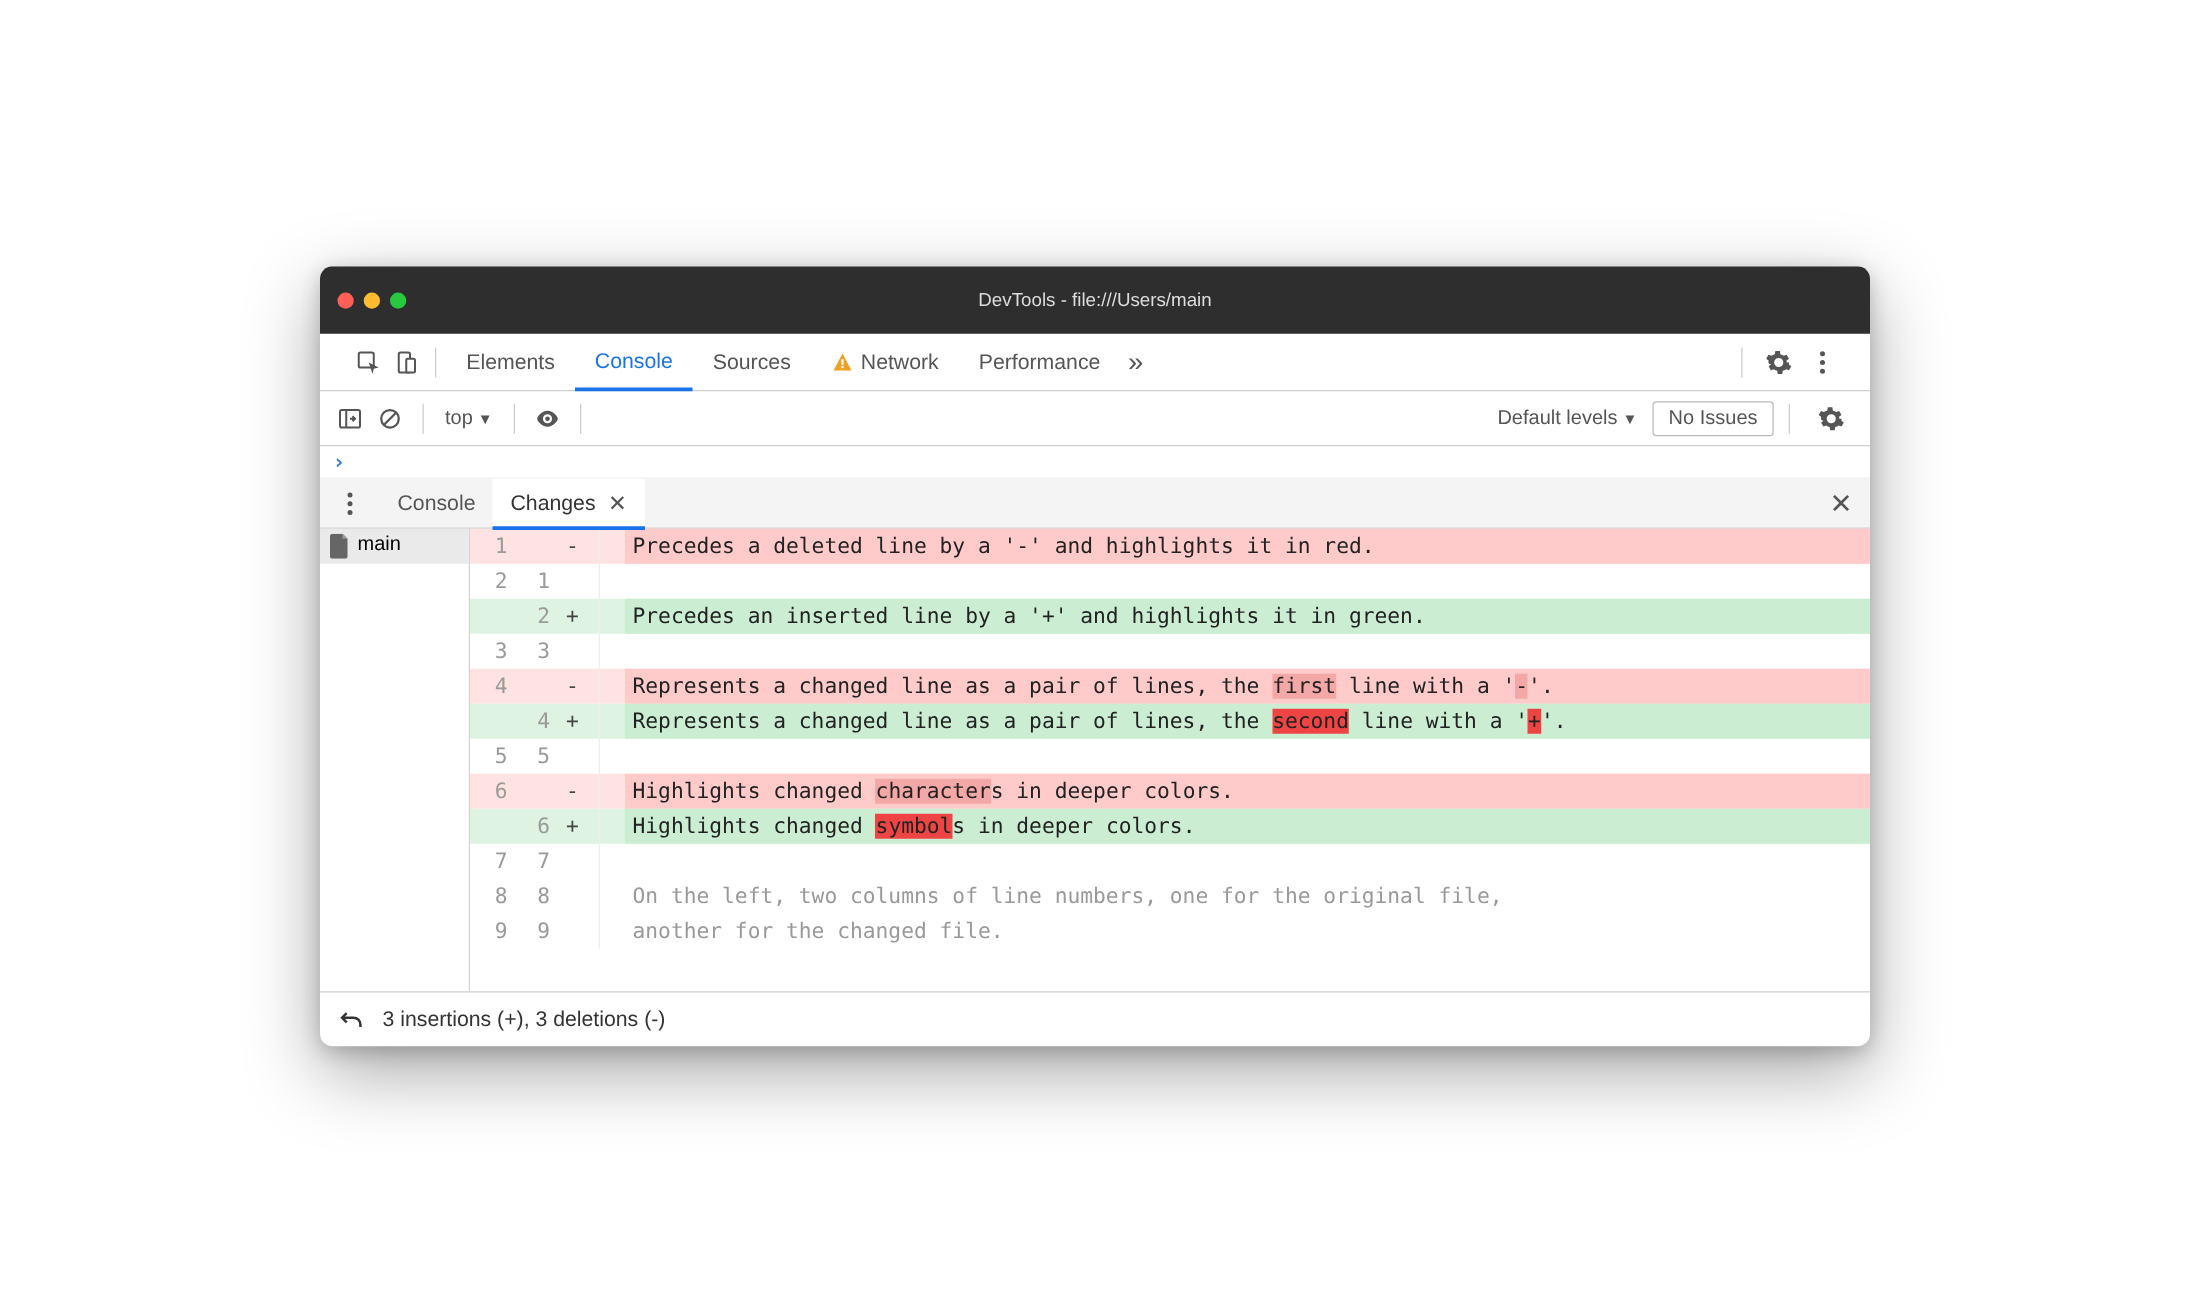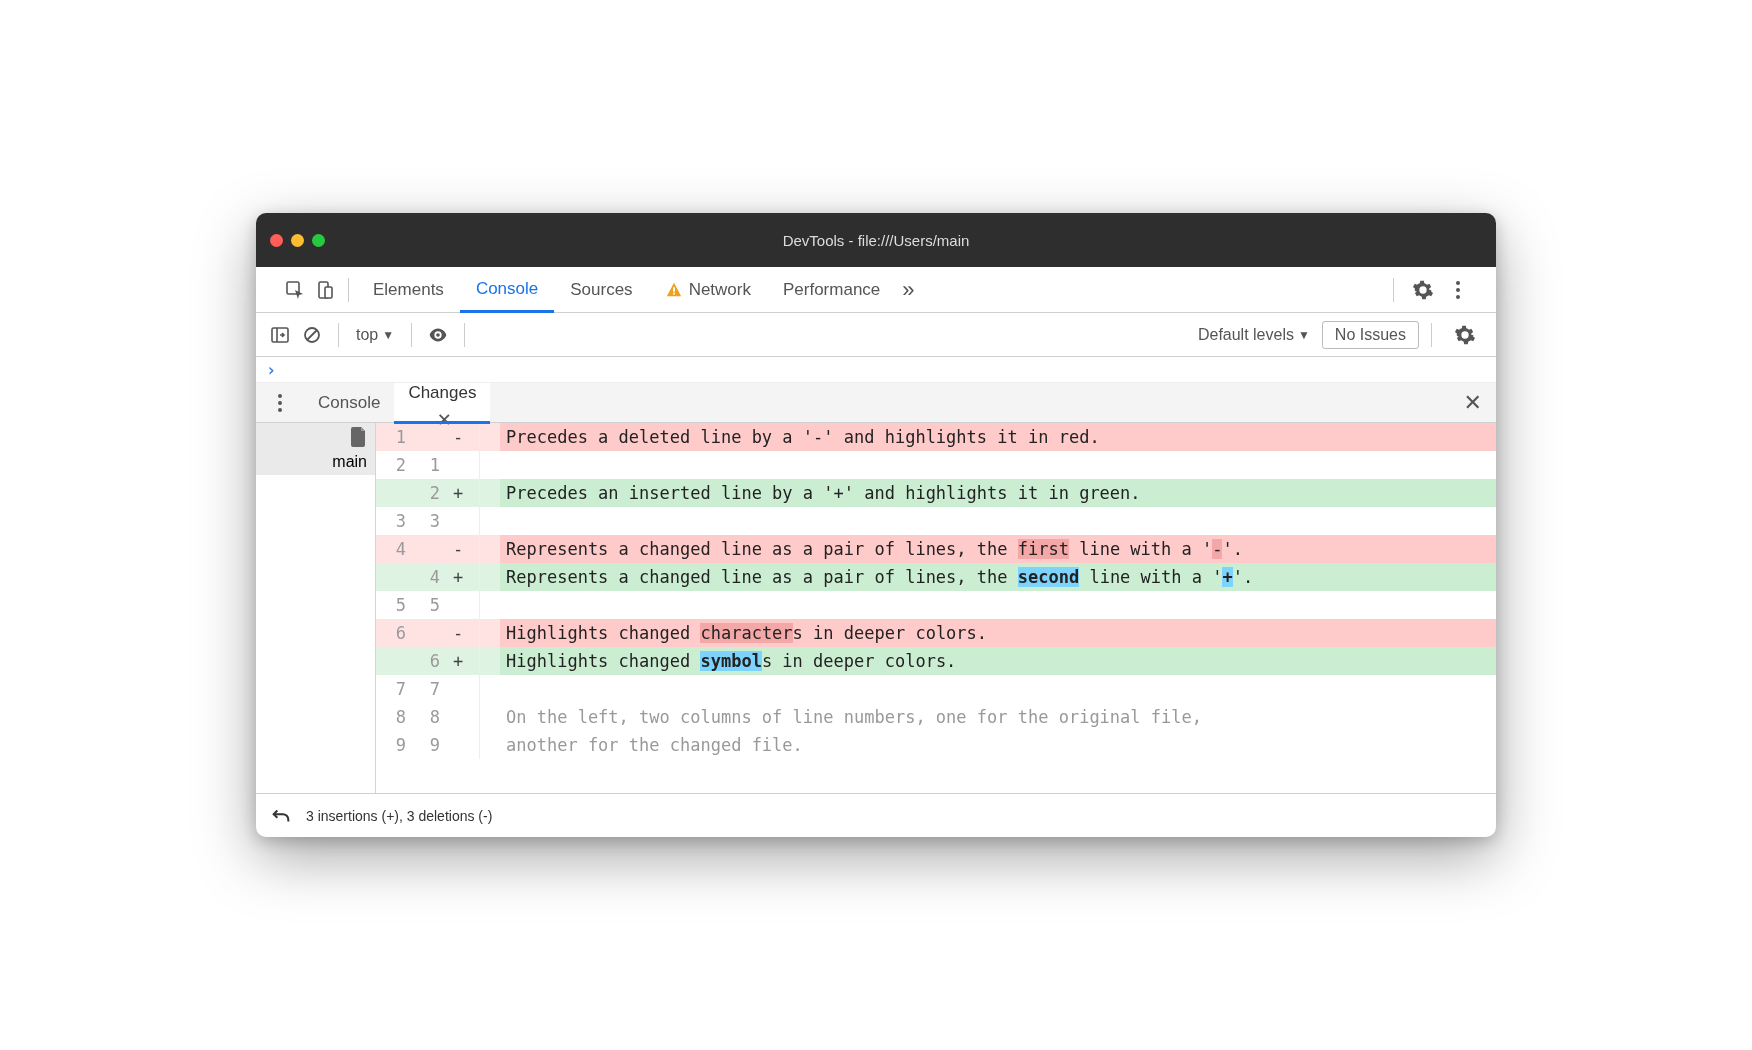--- a/index.html
+++ b/index.html
@@ -60,44 +60,44 @@
 .filterbar .levels { display: flex; align-items: center; gap: 4px; cursor: pointer; padding: 0 8px; }
 .filterbar .issues { border: 1px solid #bbb; border-radius: 3px; padding: 4px 12px; cursor: pointer; }
 .prompt { height: 26px; display: flex; align-items: center; padding-left: 10px; color: #367cf1; font-family: monospace; font-size: 15px; border-bottom: 1px solid #eee;}
 .prompt::before { content: "\203A"; font-size: 17px; font-weight: bold; }
 .drawer-tabs {
   display: flex; align-items: center; height: 40px; border-bottom: 1px solid #d0d0d0;
   background: #f4f4f4; font-size: 17px; color: #555;
 }
 .drawer-tabs .kebab { margin: 0 10px; }
 .drawer-tabs .dtab { padding: 0 14px; height: 40px; display: flex; align-items: center; gap: 6px; cursor: pointer; }
-.drawer-tabs .dtab.active { background: #fff; border-top: 0; color: #333; position: relative; flex-direction: column; }
+.drawer-tabs .dtab.active { background: #fff; border-top: 0; color: #333; position: relative; }
 .drawer-tabs .dtab.active::after { content:""; position:absolute; left:0; right:0; bottom:-1px; height:3px; background:#1a73e8; }
 .drawer-tabs .closex { font-size: 18px; color: #555; margin-left:4px;}
 .drawer-tabs .bigclose { margin-left: auto; padding: 0 14px; font-size: 22px; cursor: pointer; }
 .content { display: flex; min-height: 370px; }
 .sidebar { width: 120px; border-right: 1px solid #d4d4d4; }
-.file-item { display: flex; align-items: flex-end; gap: 6px; padding: 4px 8px; background: #eaeaea; font-size: 16px; cursor: pointer; flex-direction: column; }
+.file-item { display: flex; align-items: flex-start; gap: 6px; padding: 4px 8px; background: #eaeaea; font-size: 16px; cursor: pointer; }
 .file-icon { width: 16px; height: 20px; }
 .diffarea { flex: 1; font-family: Menlo, Consolas, monospace; font-size: 17px; color: #222; }
 .row { display: flex; align-items: stretch; min-height: 28px; line-height: 28px;}
 .gutter { width: 104px; display: flex; border-right: 1px solid #eee; flex: none; }
 .gcol { width: 34px; text-align: right; color: #9a9a9a; padding-right: 4px;}
 .sign { width: 28px; text-align: center; color: #444; }
 .code { flex: 1; padding-left: 6px; white-space: pre; overflow: hidden; margin-left: 20px; }
 .row.del { background: #ffe3e3; }
 .row.del .code { background: #ffcaca; }
 .row.add { background: #dff3e3; }
 .row.add .code { background: #cbeed3; }
 .hl-del { background: #f4a7a7; }
-.hl-add { background: #7dd3fc; font-weight: bold; }
+.hl-add { background: #ef4444; }
 .muted .code { color: #999; }
 .footer {
   border-top: 1px solid #d0d0d0; height: 44px; display: flex; align-items: center;
-  padding: 0 14px; gap: 14px; font-size: 14px; color: #333;
+  padding: 0 14px; gap: 14px; font-size: 17px; color: #333;
 }
 .footer .undo { cursor: pointer; font-size: 20px; }
 svg { display: block; }
 .tri { font-size: 12px; }
 .warn-icon { color: #f0a020; }
 </style>
 </head>
 <body>
 
 <div class="window">

